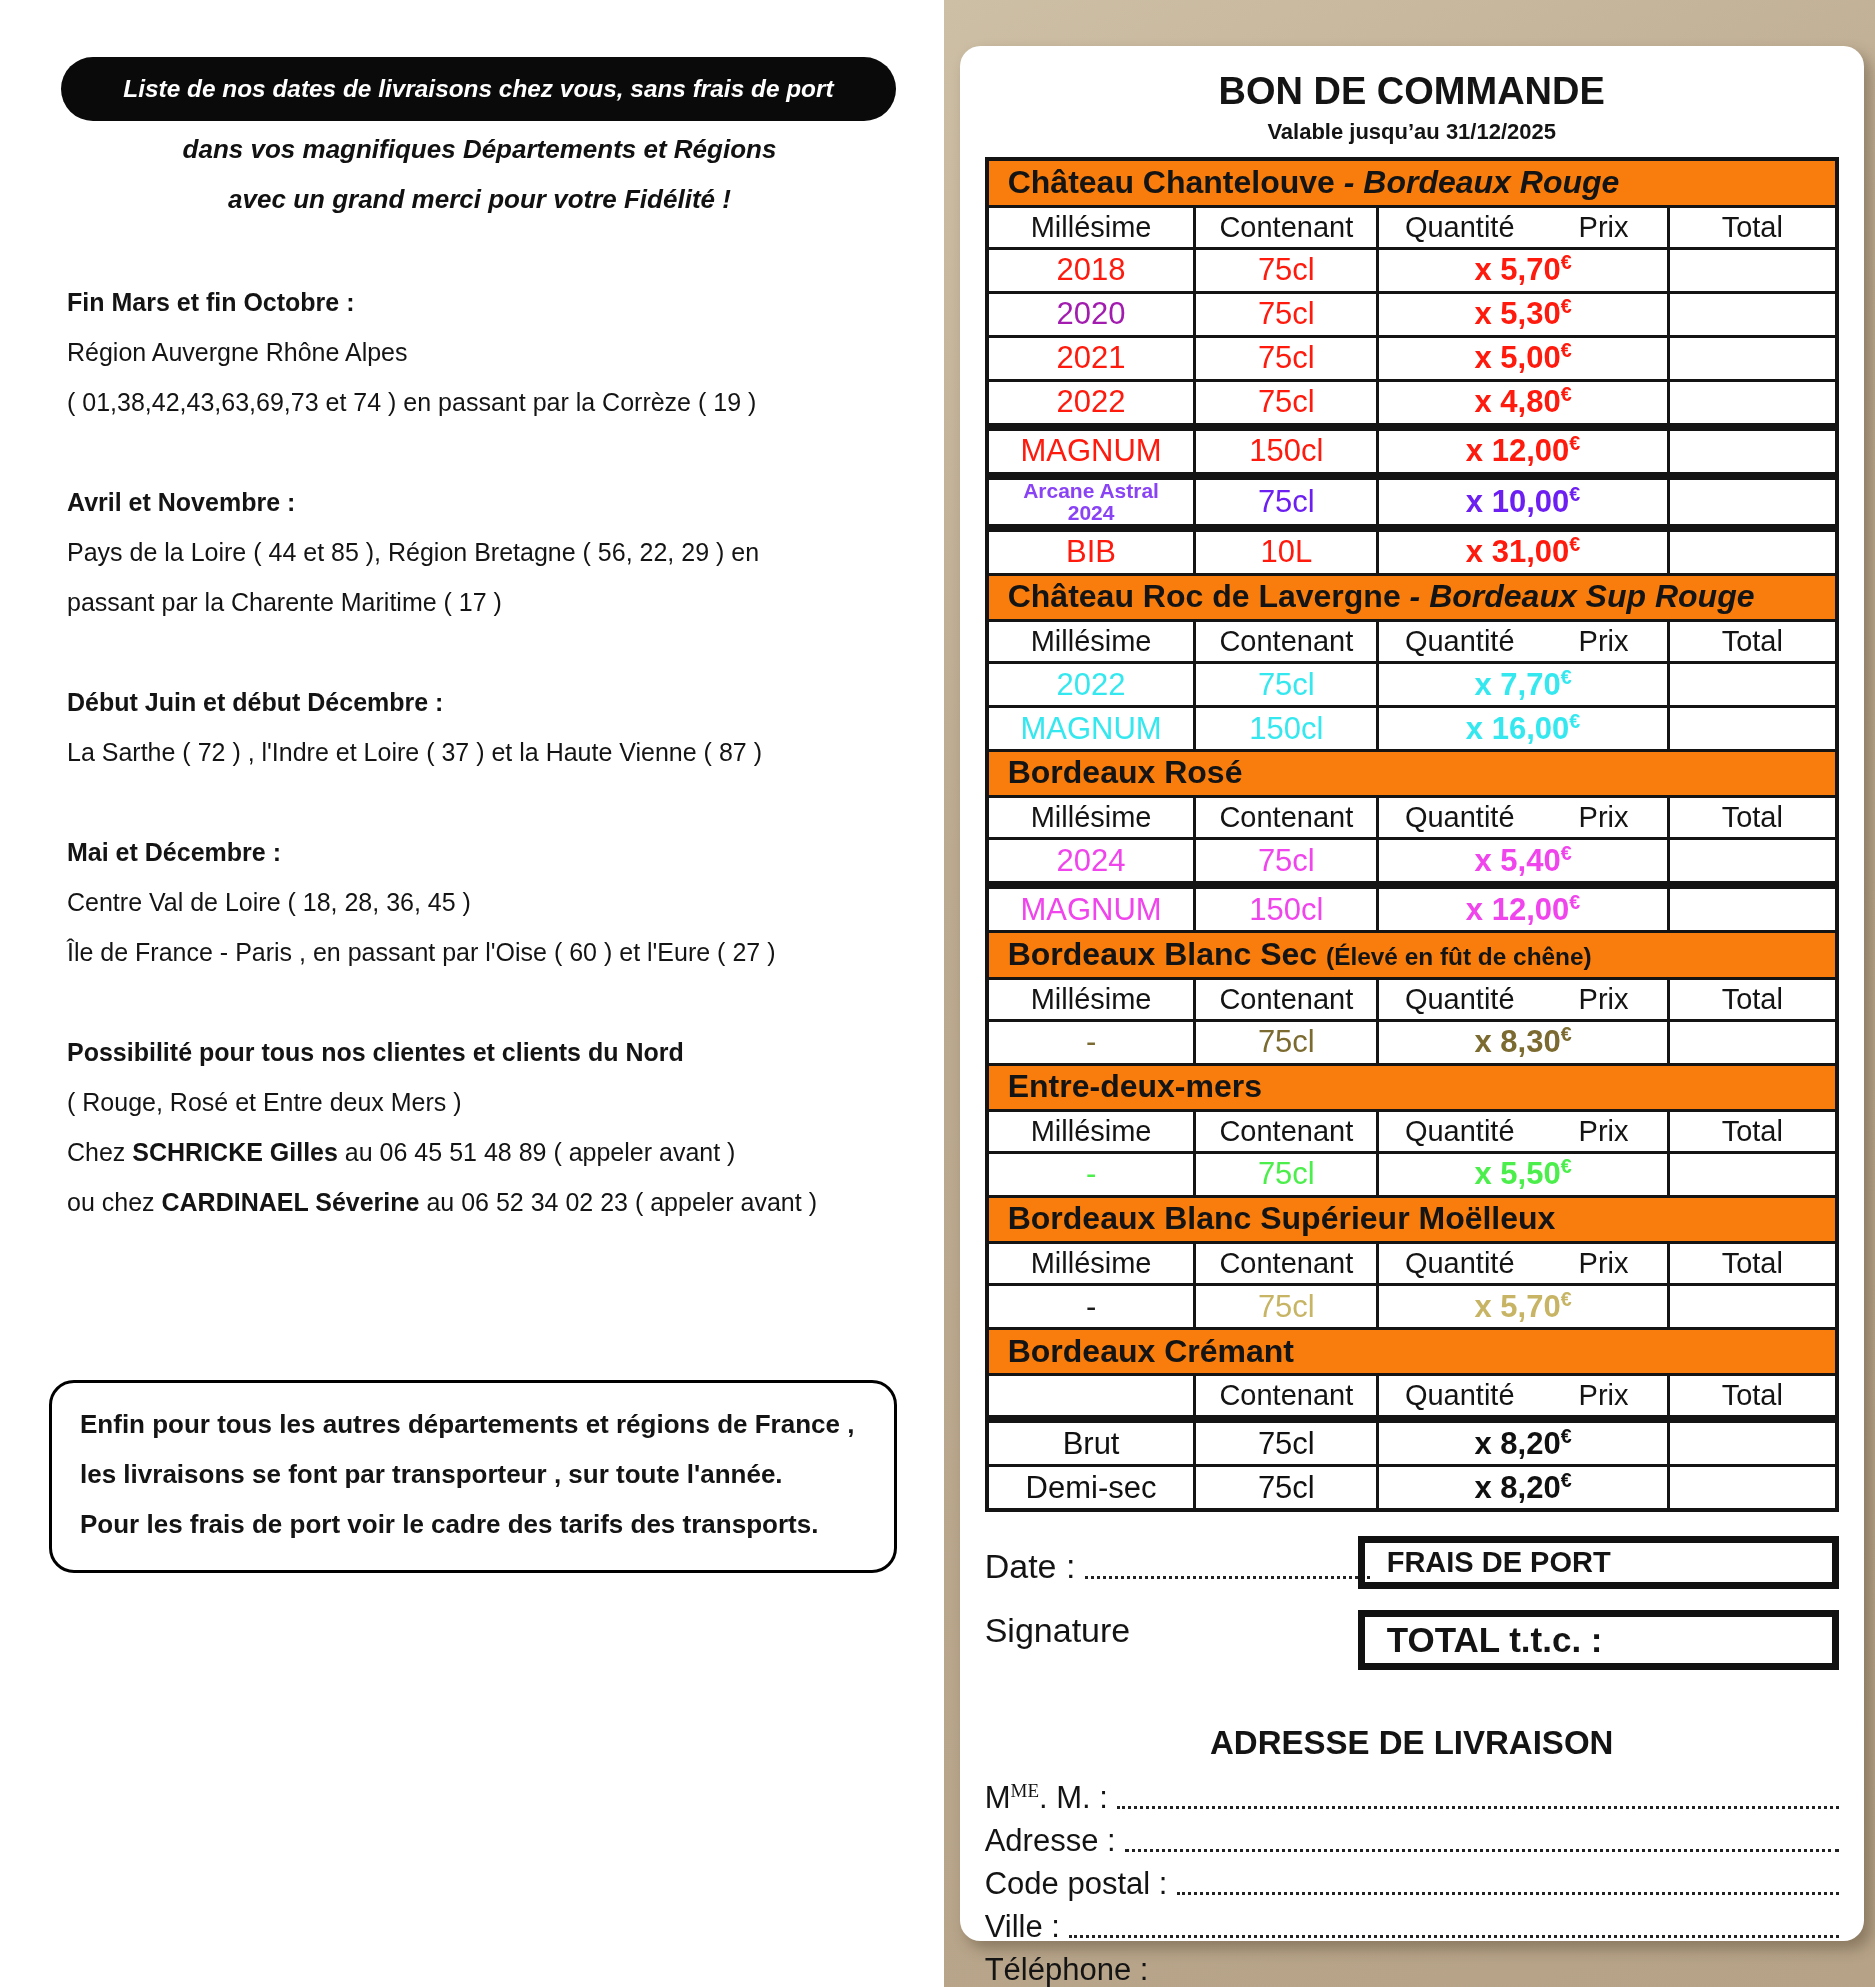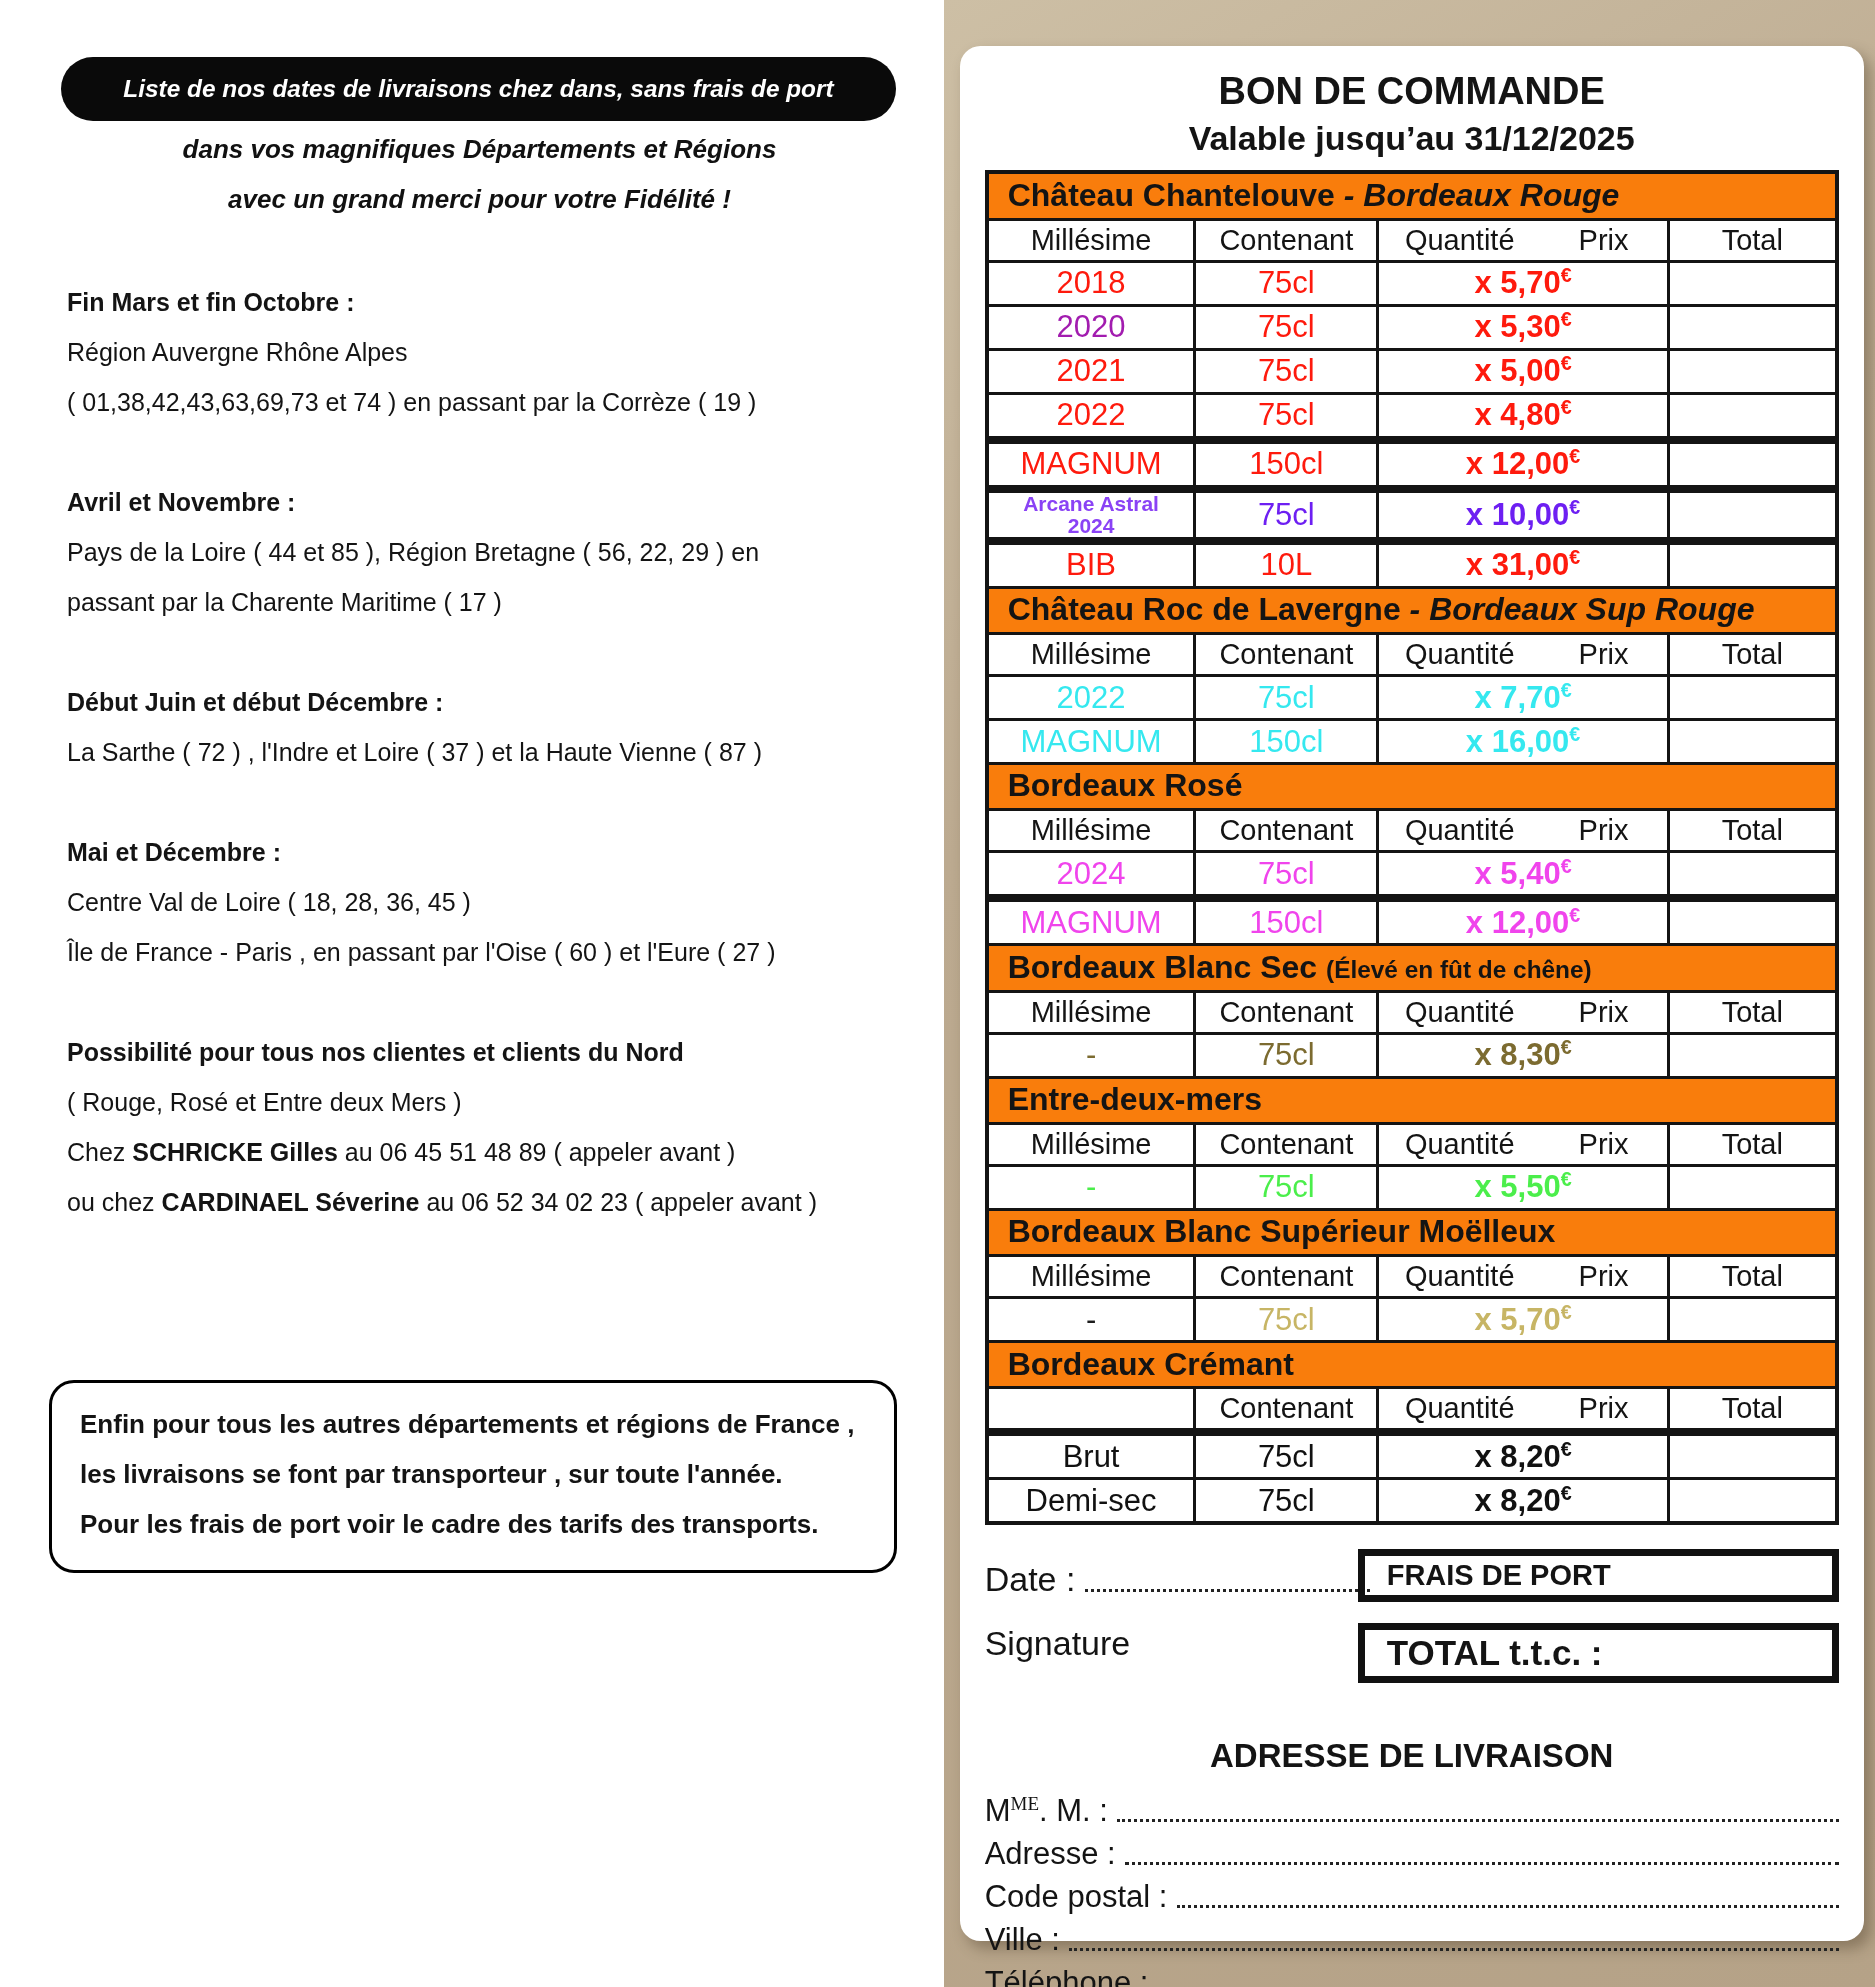--- a/index.html
+++ b/index.html
@@ -20,21 +20,21 @@
   .note-box{position:absolute;left:49px;top:1380px;width:814px;height:151px;
             border:3.9px solid #000;border-radius:25px;padding:15.7px 0 20.4px 28px;
             font-weight:bold;font-size:26px;line-height:50px;white-space:nowrap;}
 
   
   .right-panel{position:absolute;left:944px;top:0;width:940px;height:100%;
                background:linear-gradient(150deg,#cdbfa5 0%,#bcaa90 34%,#b5a287 100%);}
   .card{position:absolute;left:15.7px;top:46px;width:904px;height:1895px;background:#fff;
         border-radius:20.4px;box-shadow:6.3px 7.9px 14px rgba(60,45,25,0.35);}
   .form-title{margin:23.6px 0 0;text-align:center;font-size:38px;font-weight:bold;}
-  .form-validity{margin:6.3px 0 12.6px;text-align:center;font-size:34px;font-weight:bold;}
+  .form-validity{margin:6.3px 0 12.6px;text-align:center;font-size:22px;font-weight:bold;}
 
   table.order{border-collapse:collapse;border:4.7px solid #141414;table-layout:fixed;
               width:854px;margin:0 auto;}
   table.order td{border:3.1px solid #141414;text-align:center;font-size:31px;height:41px;
                  padding:0;overflow:hidden;}
   tr.band td{background:var(--orange,#f97d0c);text-align:left;padding:2.4px 0 3.9px 19px;
              font-size:32px;font-weight:bold;height:35px;}
   tr.band .sfx{font-style:italic;}
   tr.band .note{font-size:24.4px;}
   tr.head td{font-size:29px;height:39px;}
@@ -60,21 +60,21 @@
   .addr-line{display:flex;align-items:flex-end;height:43px;font-size:31px;white-space:nowrap;}
   .addr-line sup{font-size:19px;font-family:Liberation Serif, serif;}
 </style>
 </head>
 <body>
 
 <div class="stage">
 
   <section class="left-page">
     <div class="banner">
-      <span>Liste de nos dates de livraisons chez dans, sans frais de port</span>
+      <span>Liste de nos dates de livraisons chez vous, sans frais de port</span>
     </div>
     <div class="tagline tag1">dans vos magnifiques Départements et Régions</div>
     <div class="tagline tag2">avec un grand merci pour votre Fidélité !</div>
     <div class="schedule">
         <div class="group">
           <div class="line"><span class="b">Fin Mars et fin Octobre :</span></div>
           <div class="line"><span>Région Auvergne Rhône Alpes</span></div>
           <div class="line"><span>( 01,38,42,43,63,69,73 et 74 ) en passant par la Corrèze ( 19 )</span></div>
         </div>
         <div class="group">

